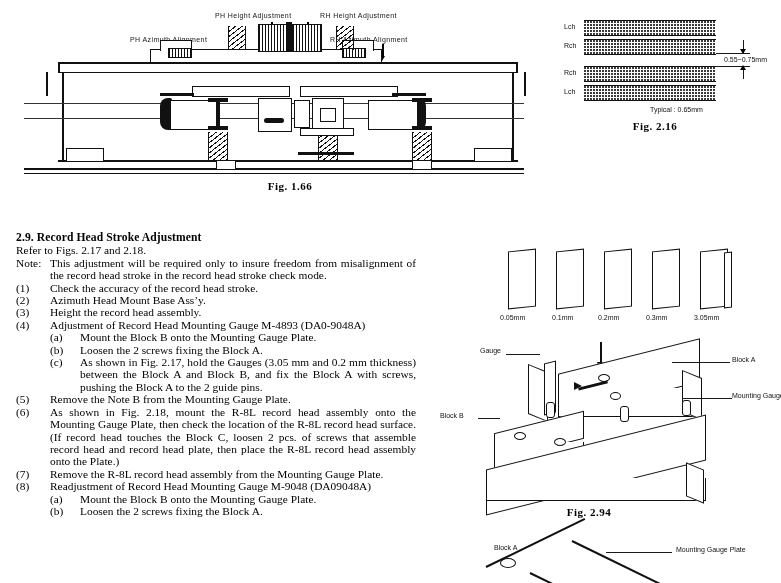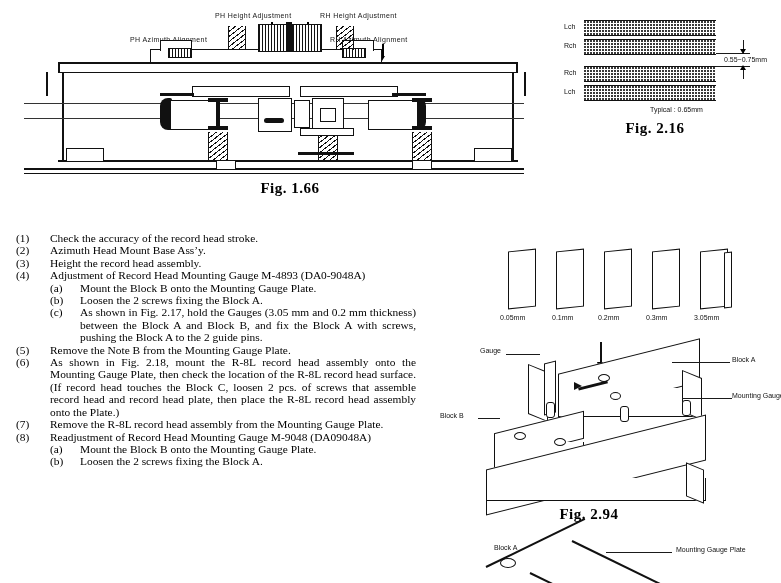--- a/index.html
+++ b/index.html
@@ -49,21 +49,21 @@
   .hatch-v{
     position:absolute;
     background:repeating-linear-gradient(90deg,#111 0 1px,#fff 1px 3px);
     border:1px solid #111;
   }
   .blk{position:absolute;border:1px solid #111;background:#fff;}
   .blkf{position:absolute;background:#111;}
   .cap{
     position:absolute;text-align:center;
     font-family:"Liberation Serif", serif;
-    font-weight:bold;font-size:15px;letter-spacing:.5px;
+    font-weight:bold;font-size:11px;letter-spacing:.5px;
   }
 
   
   #fig216{left:540px;top:18px;width:241px;height:122px;}
   .track{
     position:absolute;
     border-top:1.5px solid #111;border-bottom:1.5px solid #111;
     background:
       radial-gradient(circle at 1px 1px, #2a2a2a .7px, transparent .8px) 0 0/3px 3px;
     background-color:#fff;
@@ -230,22 +230,31 @@
     </div>
     <div class="gs-lbl" style="left:184px;top:38px;">0.55~0.75mm</div>
 
     <div class="gs-lbl" style="left:110px;top:88px;">Typical : 0.65mm</div>
 
     <div class="cap" style="left:60px;top:102px;width:110px;">Fig. 2.16</div>
   </div>
 
   <div class="abs" id="body-text">
 
-
-
+    <div class="h">
+      <span>2.9.</span>
+      <span>Record Head Stroke Adjustment</span>
+    </div>
+
+    <div>Refer to Figs. 2.17 and 2.18.</div>
+
+    <div class="row noteblk">
+      <div class="mark">Note:</div>
+      <div class="txt">This adjustment will be required only to insure freedom from misalignment of the record head stroke in the record head stroke check mode.</div>
+    </div>
 
     <div class="row lvl0">
       <div class="mark">(1)</div>
       <div class="txt">Check the accuracy of the record head stroke.</div>
     </div>
 
     <div class="row lvl0">
       <div class="mark">(2)</div>
       <div class="txt">Azimuth Head Mount Base Ass’y.</div>
     </div>

